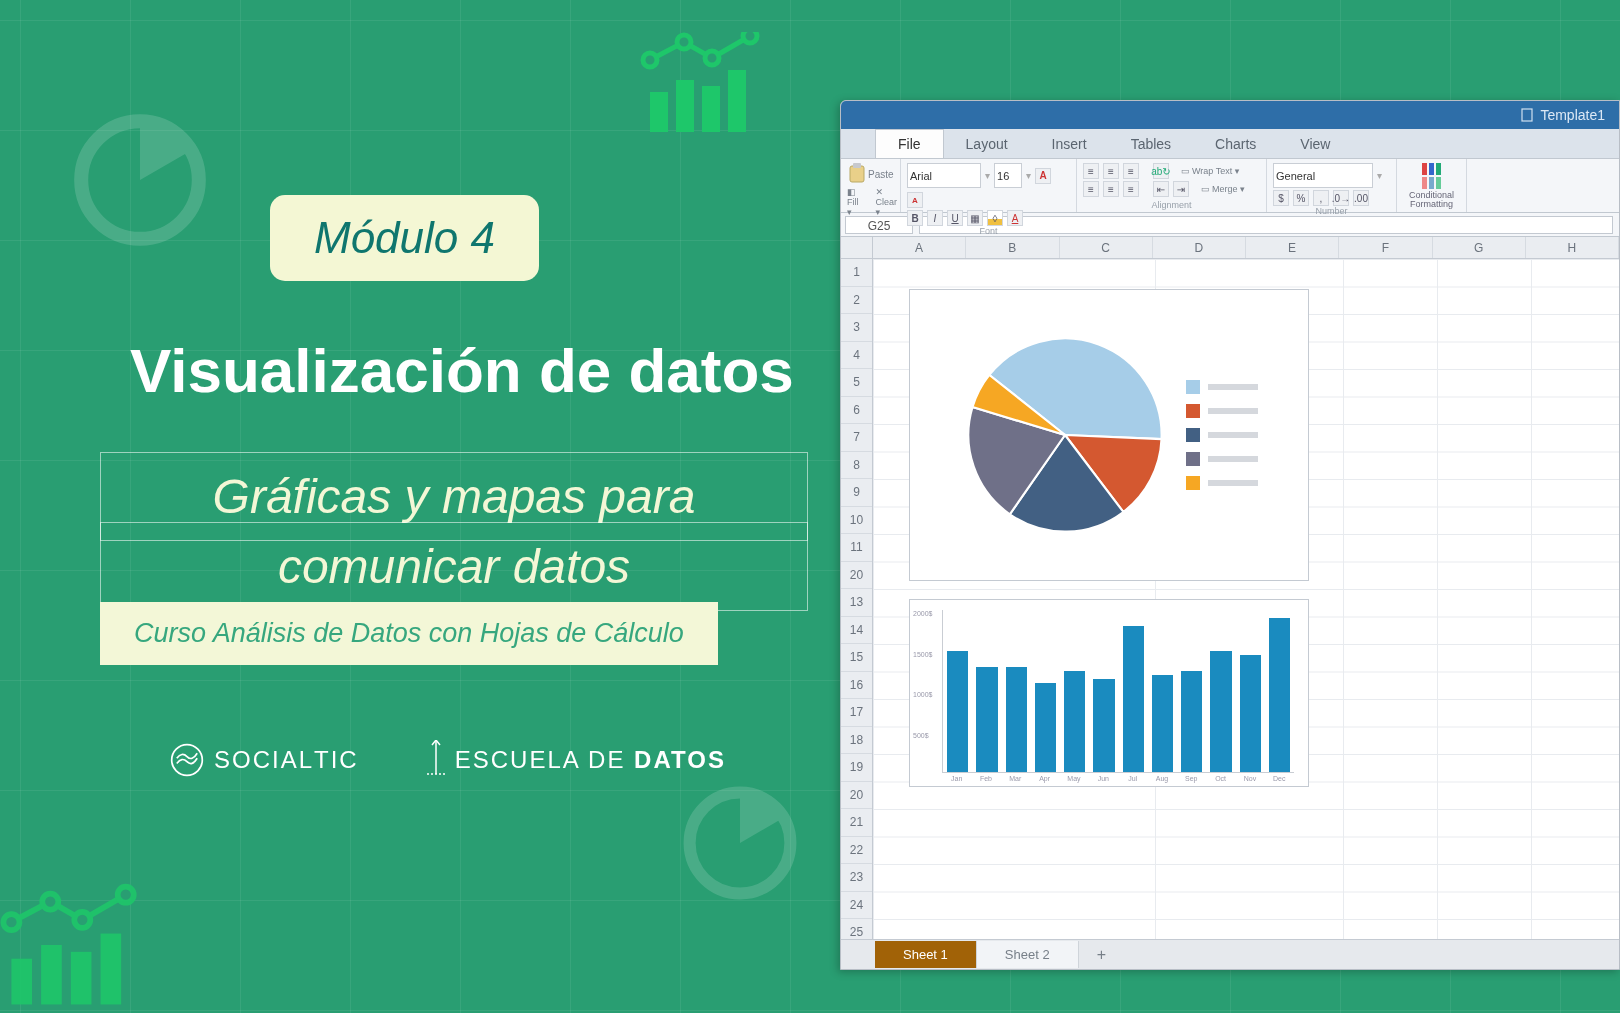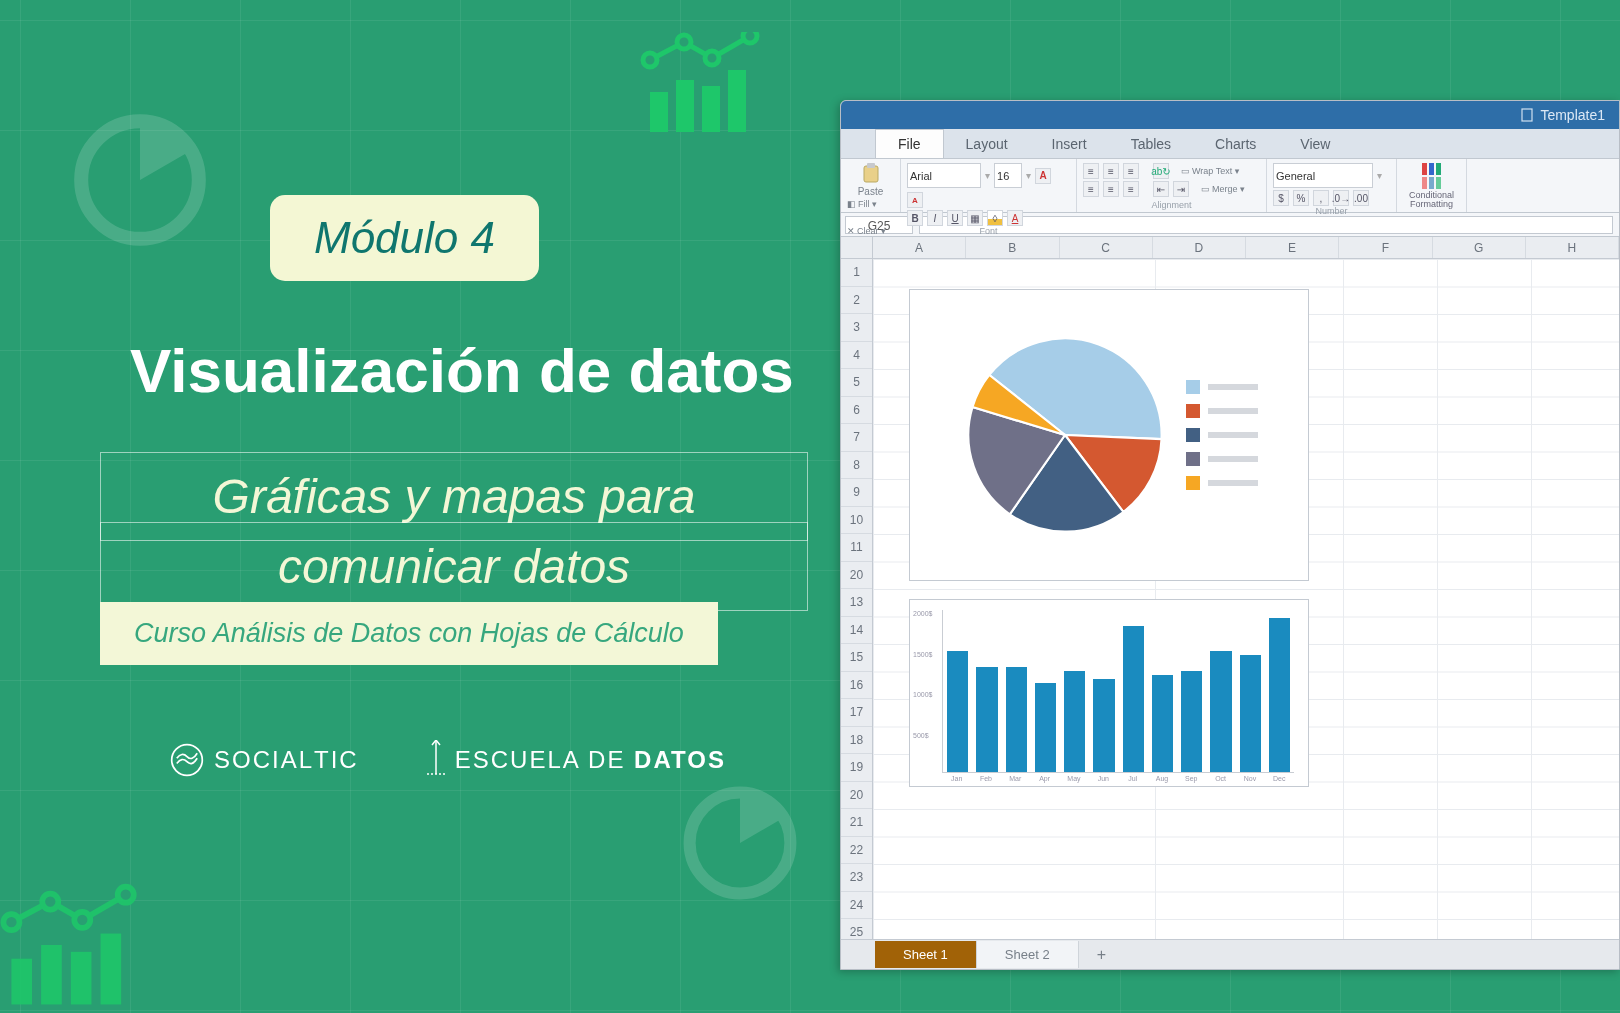--- a/index.html
+++ b/index.html
@@ -409,28 +409,28 @@
     <div class="tab active">File</div>
     <div class="tab">Layout</div>
     <div class="tab">Insert</div>
     <div class="tab">Tables</div>
     <div class="tab">Charts</div>
     <div class="tab">View</div>
   </div>
 
   <div class="ribbon">
     <div class="group" style="width:60px;">
-      <div style="display:flex;flex-direction:column;align-items:center;gap:1px;">
+      <div style="display:flex;align-items:center;gap:1px;">
         <svg width="20" height="22" viewBox="0 0 20 22">
             <rect x="3" y="3" width="14" height="16" rx="2" fill="#e9d089" stroke="#b9a965"></rect>
             <rect x="6" y="0" width="8" height="5" rx="1" fill="#c7c9cd"></rect>
           </svg>
         <span>Paste</span>
       </div>
-      <div style="font-size:9px;display:flex;flex-direction:column;gap:17px;margin-top:2px;">
+      <div style="font-size:9px;display:flex;flex-direction:row;gap:17px;margin-top:2px;">
         <span>◧ <span>Fill</span> ▾</span>
         <span>✕ <span>Clear</span> ▾</span>
       </div>
     </div>
     <div class="group" style="width:176px;">
       <div class="row">
         <span class="combo" style="width:74px;">Arial</span>
         <span style="color:#aaa">▾</span>
         <span class="combo" style="width:28px;">16</span>
         <span style="color:#aaa">▾</span>

